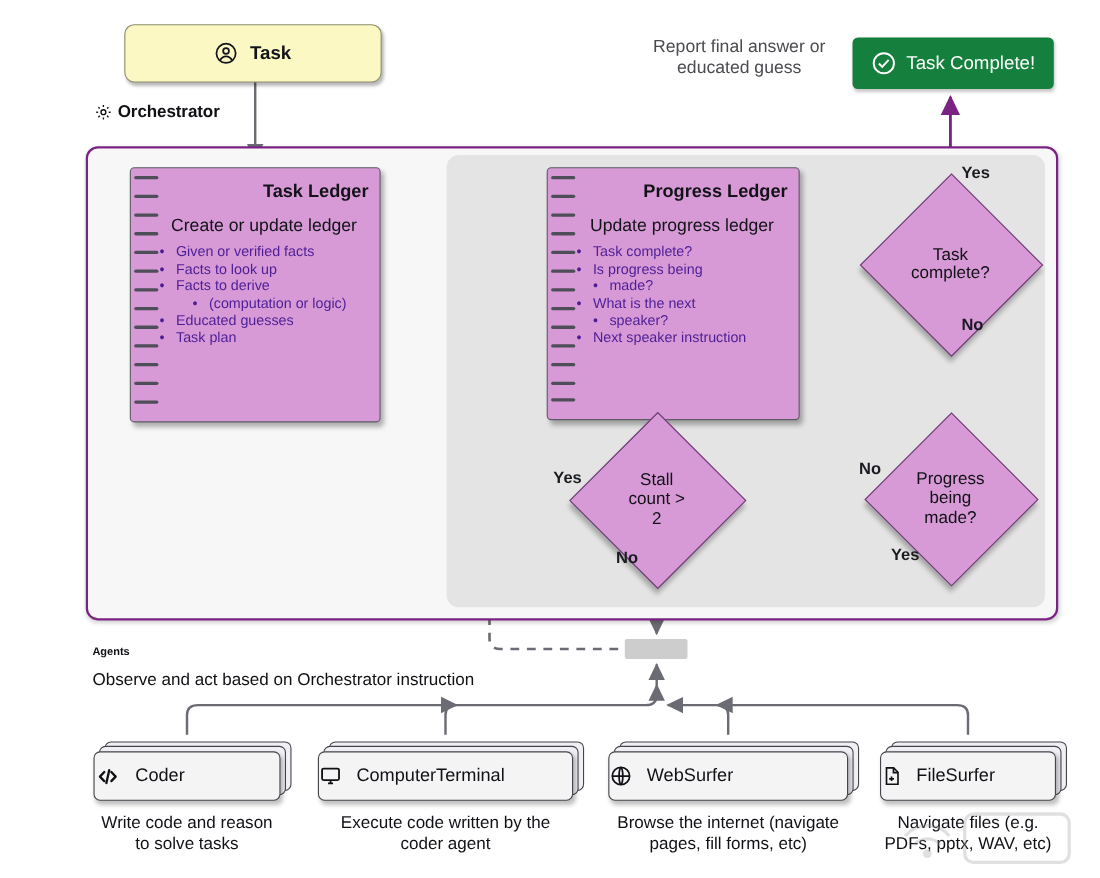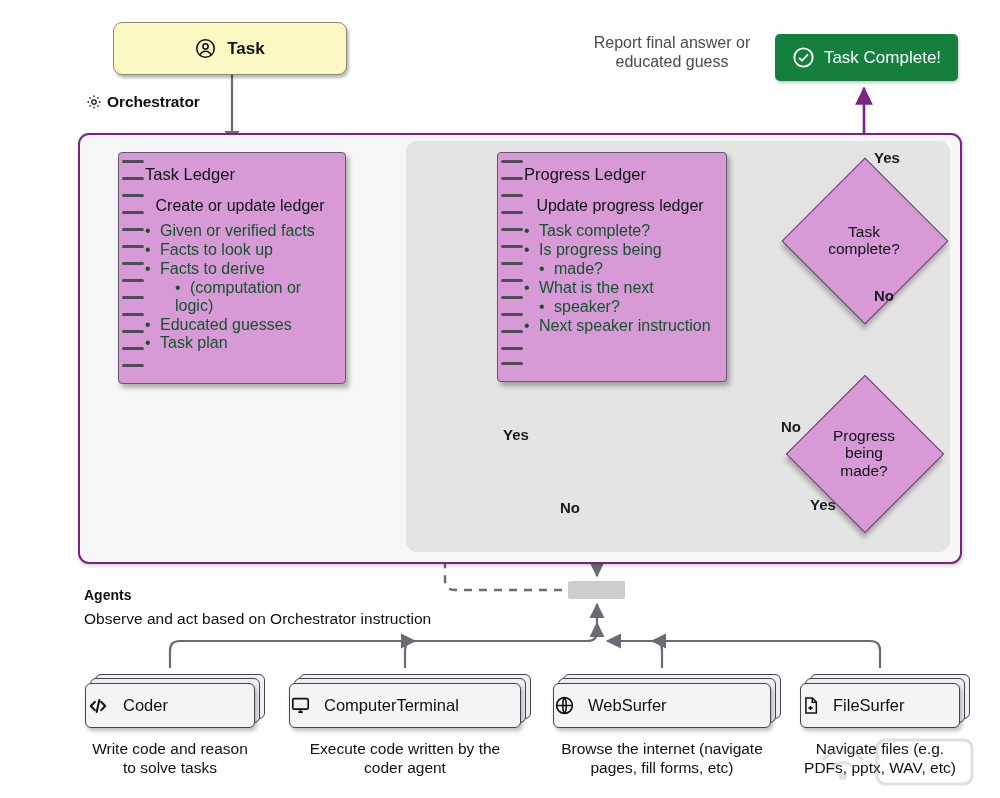--- a/index.html
+++ b/index.html
@@ -29,24 +29,24 @@
     left:406px;top:141px;width:544px;height:411px;
     background:#e4e4e4;border-radius:11px 11px 11px 11px;
   }
 
   
   .ledger{
     background:#d79ad6;border:1.7px solid #5c5c66;border-radius:4px;
     box-shadow:3px 4px 5px rgba(0,0,0,.30);
     box-sizing:border-box;padding:12px 10px 10px 26px;
   }
-  .ledger .title{font-size:16.5px;font-weight:normal;color:#121218;text-align:left;margin-bottom:13px;}
+  .ledger .title{font-size:16.5px;font-weight:bold;color:#121218;text-align:right;margin-bottom:13px;}
   .ledger .sub{font-size:16px;color:#121218;text-align:center;margin-bottom:7px;}
   .ledger ul{list-style:none;margin:0;padding:0;}
-  .ledger li{font-size:16px;color:#14532d;line-height:1.12;margin-bottom:1px;
+  .ledger li{font-size:13px;color:#4c1d95;line-height:1.12;margin-bottom:1px;
              padding-left:15px;text-indent:-15px;}
   .ledger li::before{content:"\2022";display:inline-block;width:15px;text-indent:0;}
 
   #task-ledger{left:118px;top:152px;width:228px;height:232px;}
   #progress-ledger{left:497px;top:152px;width:230px;height:230px;}
 
   .spiral{position:absolute;left:3px;top:7px;bottom:7px;width:22px;}
   .spiral i{position:absolute;left:0;width:22px;height:3.4px;background:#4e4e58;border-radius:2px;display:block;}
 
   
@@ -72,21 +72,21 @@
     left:775px;top:34px;width:183px;height:47px;background:#15803d;border-radius:5px;
     display:flex;align-items:center;justify-content:center;gap:9px;
     box-shadow:1px 2px 3px rgba(0,0,0,.22);
   }
   #task-complete .lbl{font-size:17px;color:#fff;font-weight:normal;}
 
   
   .edge-label{position:absolute;font-size:15px;font-weight:bold;color:#1a1a20;}
 
   
-  #agents-title{left:84px;top:587px;font-size:14px;font-weight:bold;color:#101014;}
+  #agents-title{left:84px;top:587px;font-size:10px;font-weight:bold;color:#101014;}
   #agents-sub{left:84px;top:610px;font-size:15.5px;color:#101014;}
   #hub{left:568px;top:581px;width:57px;height:18px;background:#cdcdcd;border-radius:2px;}
 
   .agent{position:absolute;width:170px;}
   .agent .card{
     position:relative;height:45px;background:#f4f4f4;border:1.6px solid #44444c;border-radius:6px;
     display:flex;align-items:center;gap:13px;box-sizing:border-box;
     box-shadow:2px 3px 4px rgba(0,0,0,.25);z-index:3;
   }
   .agent .card .nm{font-size:16.5px;color:#101016;}
@@ -247,20 +247,28 @@
 
   <div class="diamond" id="d-progress-made">
     <div class="shape"></div>
     <div class="txt">
       <span>Progress</span>
       <span>being</span>
       <span>made?</span>
     </div>
   </div>
 
+  <div class="diamond" id="d-stall">
+    <div class="shape"></div>
+    <div class="txt">
+      <span>Stall</span>
+      <span>count &gt;</span>
+      <span>2</span>
+    </div>
+  </div>
 
   <div class="edge-label" style="left:874px;top:149px">Yes</div>
   <div class="edge-label" style="left:874px;top:287px">No</div>
   <div class="edge-label" style="left:781px;top:418px">No</div>
   <div class="edge-label" style="left:810px;top:496px">Yes</div>
   <div class="edge-label" style="left:503px;top:426px">Yes</div>
   <div class="edge-label" style="left:560px;top:499px">No</div>
 
   <div class="abs" id="agents-title">Agents</div>
   <div class="abs" id="agents-sub">Observe and act based on Orchestrator instruction</div>

